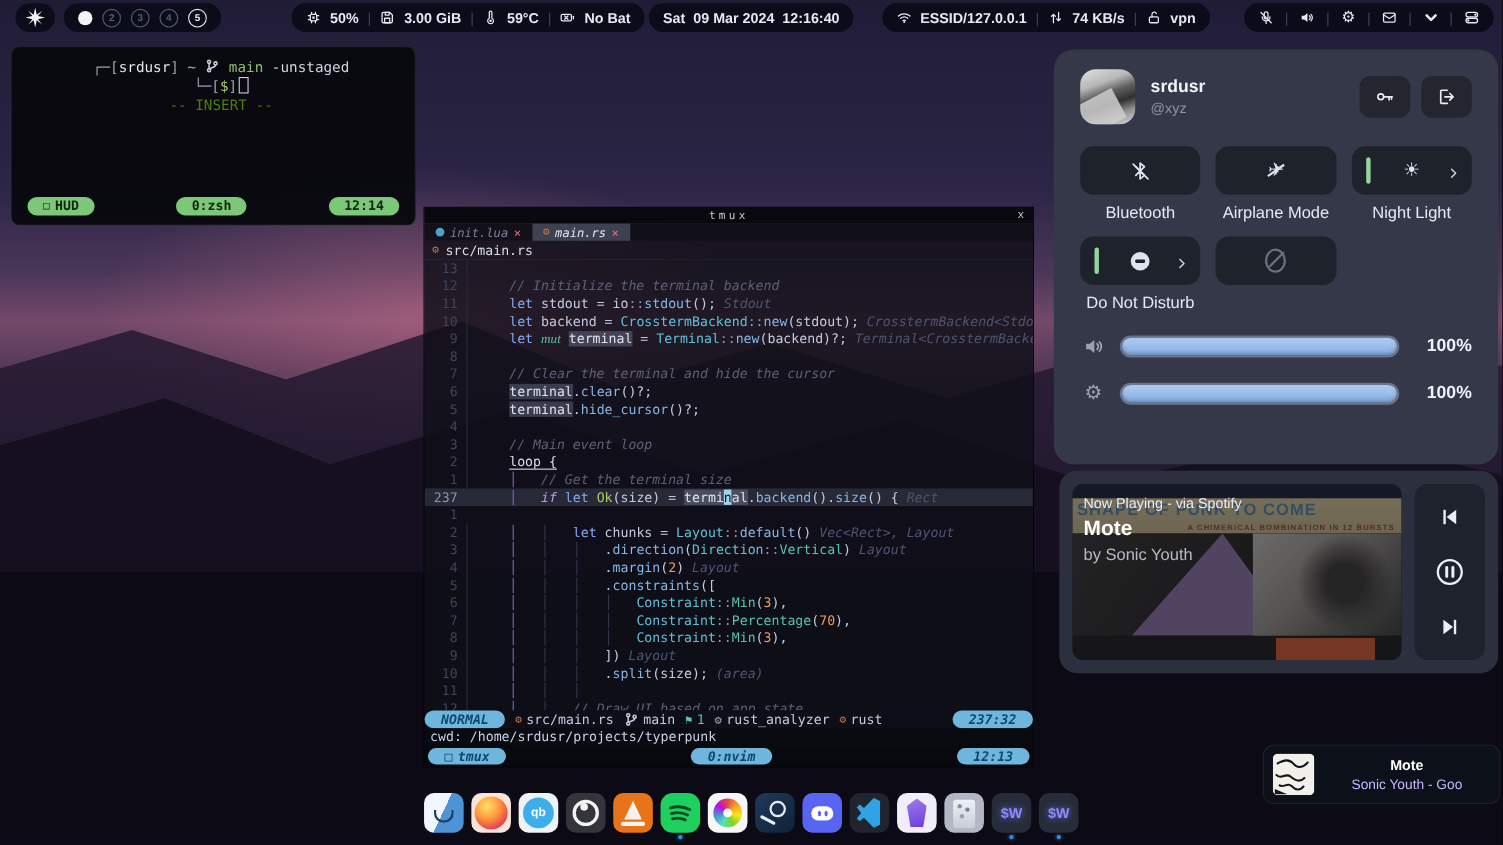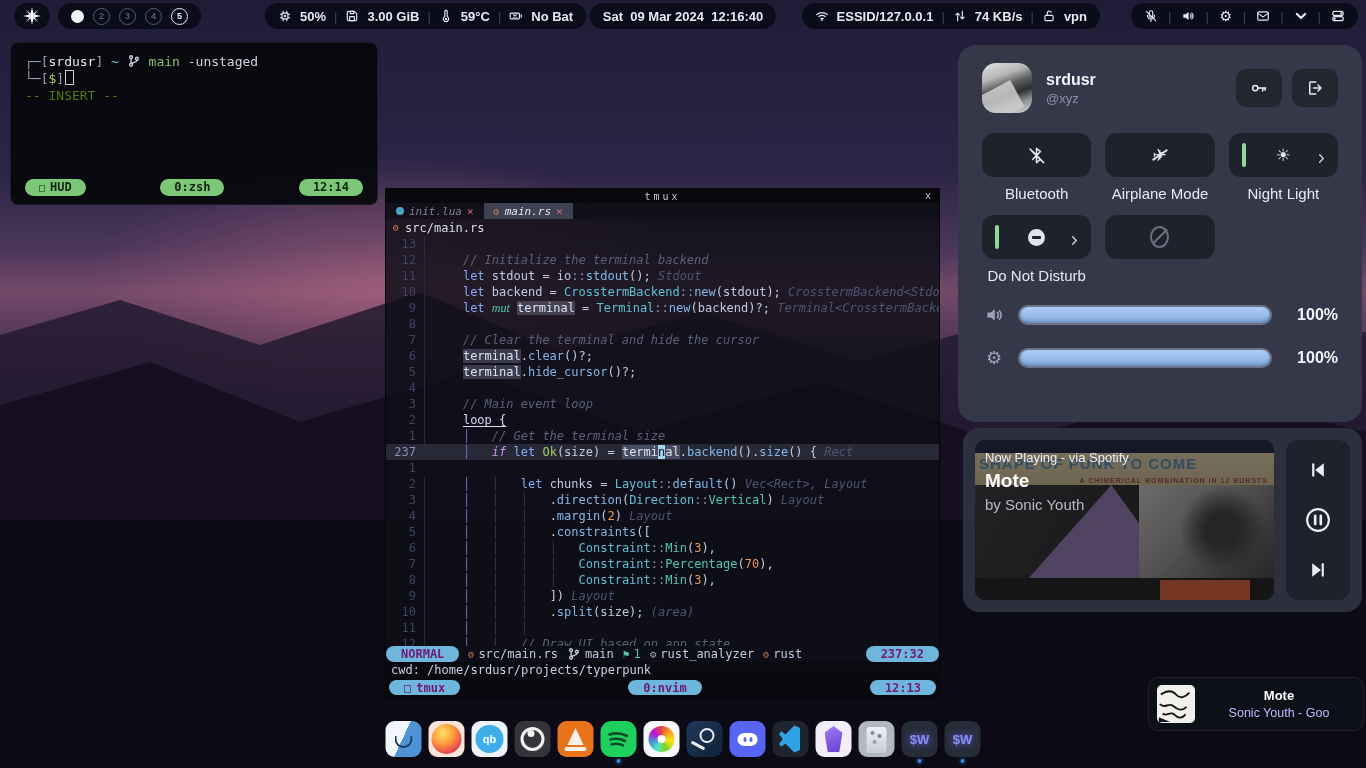--- a/index.html
+++ b/index.html
@@ -2,21 +2,21 @@
 <html><head>
 <meta charset="utf-8">
 <style>
   html,body{margin:0;padding:0;background:#000;}
   .desktop{position:relative;width:1366px;height:768px;overflow:hidden;
     font-family:"Liberation Sans","DejaVu Sans",sans-serif;
     background:
       radial-gradient(ellipse 420px 190px at 28% 37%, rgba(221,122,148,.40), transparent 70%),
       linear-gradient(180deg,#201c36 0%,#2c2546 22%,#4a3658 32%,#74496a 38%,#4e3553 45%,#241c35 56%,#120e1e 70%,#0b0912 100%);}
   .wallpaper{position:absolute;inset:0;z-index:0;}
-  .mono{font-family:"DejaVu Sans Mono",monospace;}
+  .mono{font-family:"DejaVu Sans Mono",monospace;text-align:center;}
 
   
   .pill{position:absolute;top:3px;height:26px;border-radius:13px;background:rgba(9,11,24,.93);
     display:flex;align-items:center;gap:8px;padding:0 13px;color:#e6e9f2;font-size:13px;font-weight:600;z-index:5;}
   .sep{color:#3c4258;font-weight:400;}
   span[data-icon]{display:inline-flex;width:14px;height:14px;align-items:center;justify-content:center;color:inherit;}
   span[data-icon] svg{width:100%;height:100%;}
   .tglyph{font-family:"DejaVu Sans",sans-serif;font-size:14px;line-height:1;}
   .ws{display:inline-flex;width:15px;height:15px;border-radius:50%;align-items:center;justify-content:center;
     font-size:9px;font-weight:700;}
@@ -73,22 +73,22 @@
   .kw{color:#c795e8;font-style:italic;} .mut{color:#53c7ad;font-style:italic;font-family:Liberation Serif, serif;}
   .ty{color:#5fc0d8;} .fn{color:#84b6e8;} .en{color:#53c7ad;} .ok{color:#a3cf6a;}
   .num{color:#ef9a5a;} .op{color:#8f96b5;}
   .hint{color:#4e5472;font-style:italic;}
   .gp{color:#8565c8;} .gg{color:#33374d;}
   .kwu{color:#d5dbf0;text-decoration:underline;text-underline-offset:2px;}
   .hlw{background:rgba(150,163,193,.30);color:#dde2f2;}
   .cur{background:#9fd3ee;color:#10121e;}
   .e-status{height:16px;background:#0d0e17;display:flex;align-items:center;gap:9px;flex:none;
     font-family:"DejaVu Sans Mono",monospace;color:#c3cadf;}
-  .bpill{background:#6fb6dc;color:#701a75;font-weight:700;height:16px;display:flex;align-items:center;
-    padding:0 15px;border-radius:8px;cursor:pointer;}
+  .bpill{background:#6fb6dc;color:#0c4a6e;font-weight:700;height:16px;display:flex;align-items:center;
+    padding:0 15px;border-radius:8px;cursor:pointer;font-style:italic;}
   .st-item{display:flex;align-items:center;gap:4px;}
   .gear-gray{color:#9aa0b8;font-size:11px;} .flag{color:#53c7ad;font-size:11px;} .tealtxt{color:#53c7ad;}
   .e-cwd{height:16px;background:rgba(10,11,17,.82);display:flex;align-items:center;padding-left:5px;
     font-family:"DejaVu Sans Mono",monospace;color:#c9cfe4;flex:none;}
   .e-tmux{height:19px;background:rgba(8,9,14,.86);display:flex;align-items:center;padding:0 3px;flex:none;
     font-family:"DejaVu Sans Mono",monospace;}
   .e-tmux .bpill{height:15px;border-radius:8px;font-size:12px;}
   .e-tmux .mid{margin:0 auto;}
 
   

